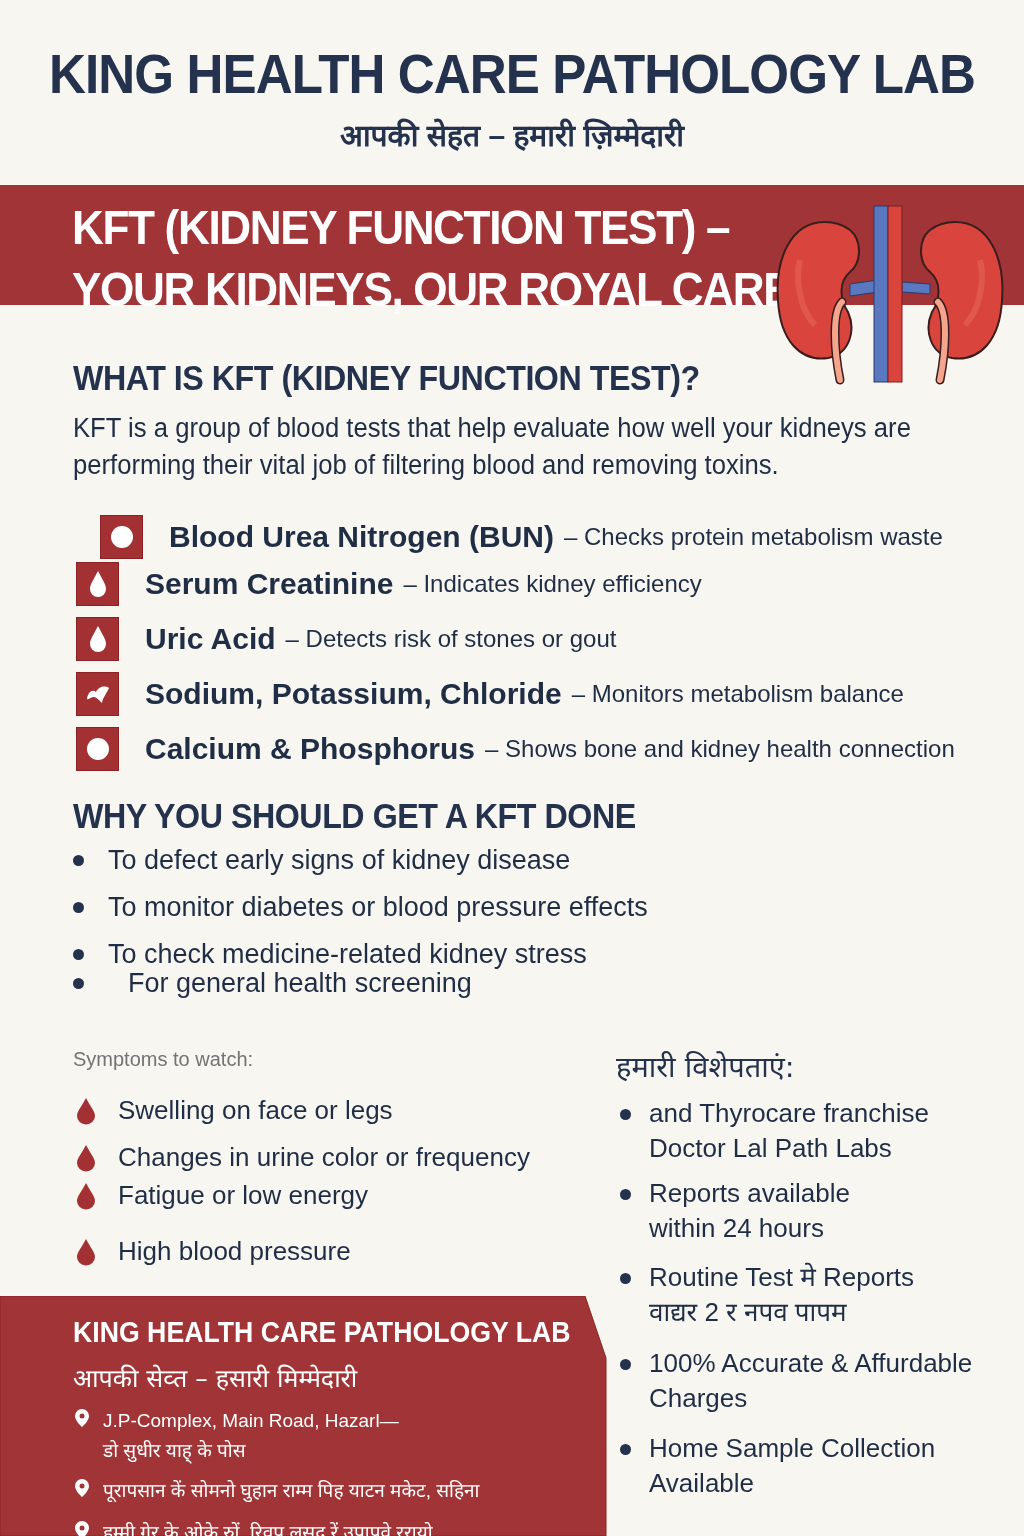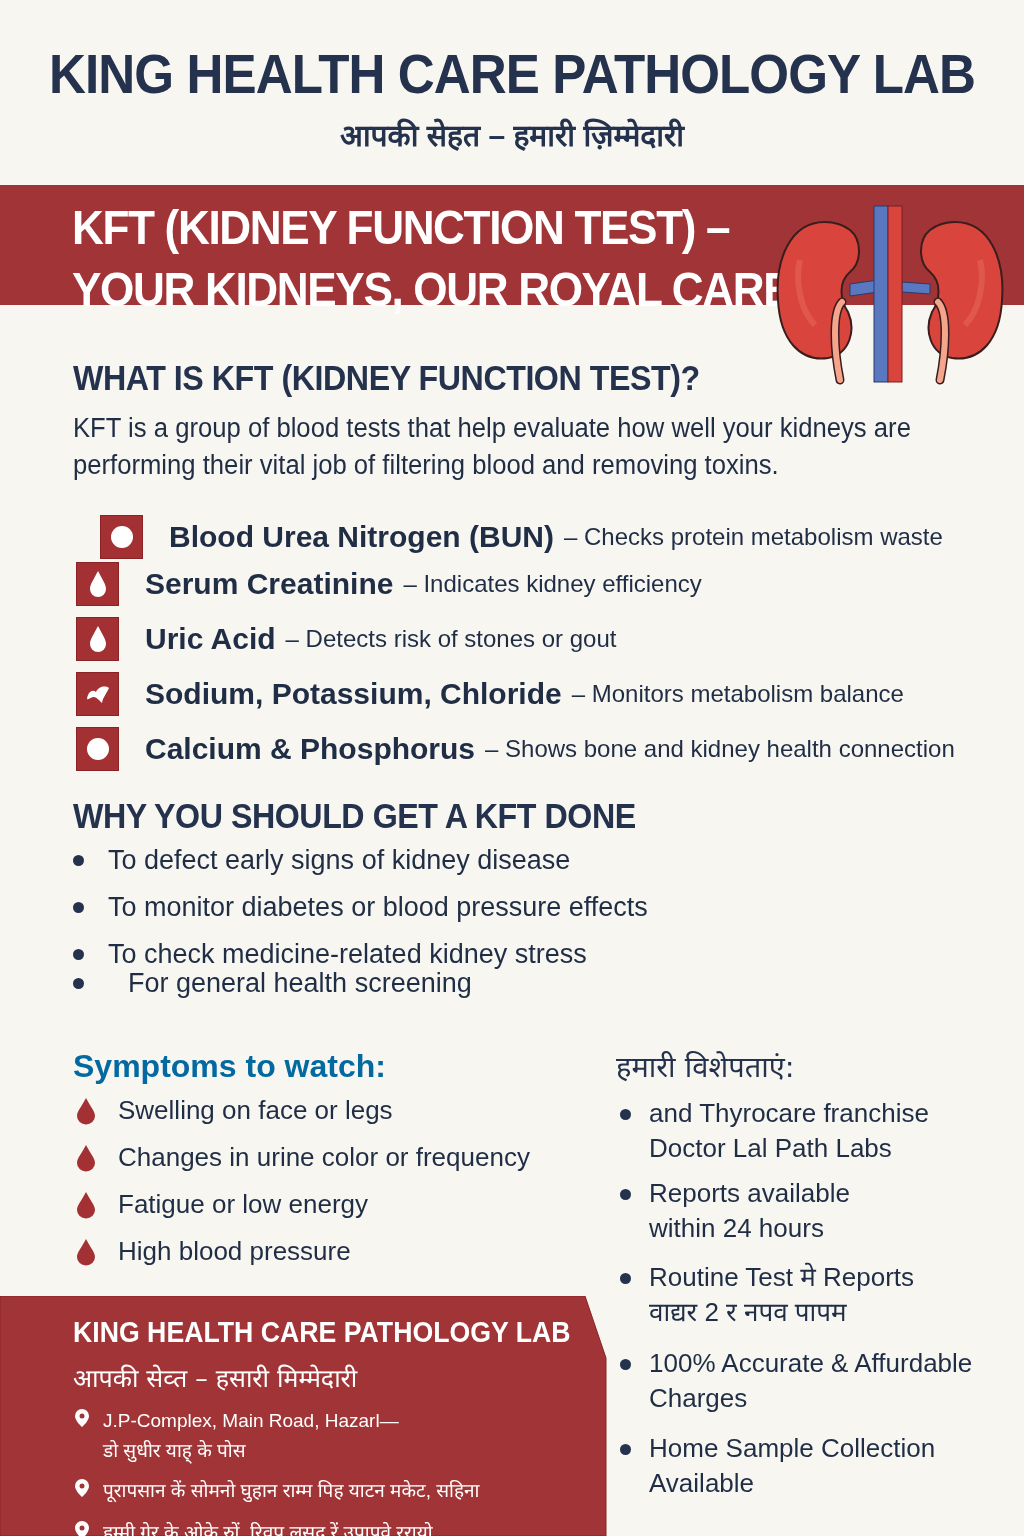--- a/index.html
+++ b/index.html
@@ -58,21 +58,21 @@
   .test-name { font-weight: 700; font-size: 30px; color: #1f2d45; }
   .test-desc { font-size: 24px; color: #1f2d45; margin-left: 10px; }
 
   .why-title { top: 796px; }
   .why-list { position: absolute; left: 73px; top: 845px; }
   .why-item { position: absolute; left: 0; white-space: nowrap; font-size: 27px; color: #1f2d45; display: flex; align-items: center; }
   .dot { width: 11px; height: 11px; border-radius: 50%; background: #24324d; margin-right: 24px; flex: none; }
 
   .symptoms-title {
     position: absolute; left: 73px; top: 1048px;
-    font-weight: 700; font-size: 32px; color: #0369a1;
+    font-weight: 400; font-size: 20px; color: #737373;
   }
   .symptoms-list { position: absolute; left: 76px; top: 1095px; }
   .symptom-item { position: absolute; left: 0; white-space: nowrap; font-size: 26px; color: #1f2d45; display: flex; align-items: center; }
   .drop { width: 20px; height: 28px; margin-right: 22px; flex: none; }
 
   .features-title {
     position: absolute; left: 616px; top: 1046px;
     font-family: "DejaVu Sans", sans-serif; font-size: 29px; color: #24324d;
   }
   .features-list { position: absolute; left: 620px; top: 1096px; width: 400px; }
@@ -210,21 +210,21 @@
         <path d="M10,1 C6,9 1,14 1,19 A9,8.5 0 0 0 19,19 C19,14 14,9 10,1 Z" fill="#a33033"></path>
       </svg>
     <span>Swelling on face or legs</span>
   </div>
   <div class="symptom-item" style="top:47px;">
     <svg class="drop" viewBox="0 0 20 28">
         <path d="M10,1 C6,9 1,14 1,19 A9,8.5 0 0 0 19,19 C19,14 14,9 10,1 Z" fill="#a33033"></path>
       </svg>
     <span>Changes in urine color or frequency</span>
   </div>
-  <div class="symptom-item" style="top:94px;text-align:center;">
+  <div class="symptom-item" style="top:85px;text-align:center;">
     <svg class="drop" viewBox="0 0 20 28">
         <path d="M10,1 C6,9 1,14 1,19 A9,8.5 0 0 0 19,19 C19,14 14,9 10,1 Z" fill="#a33033"></path>
       </svg>
     <span>Fatigue or low energy</span>
   </div>
   <div class="symptom-item" style="top:141px;">
     <svg class="drop" viewBox="0 0 20 28">
         <path d="M10,1 C6,9 1,14 1,19 A9,8.5 0 0 0 19,19 C19,14 14,9 10,1 Z" fill="#a33033"></path>
       </svg>
     <span>High blood pressure</span>

